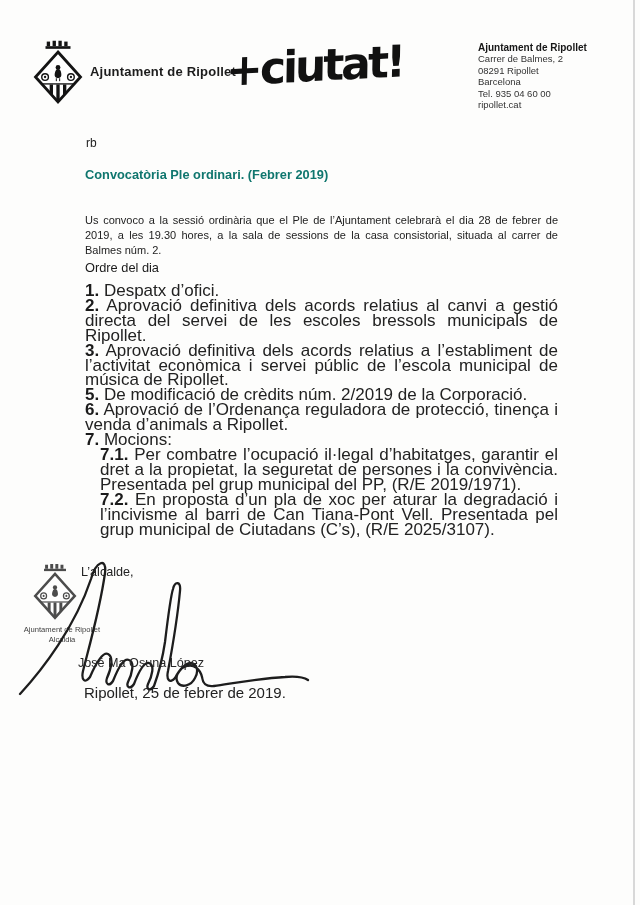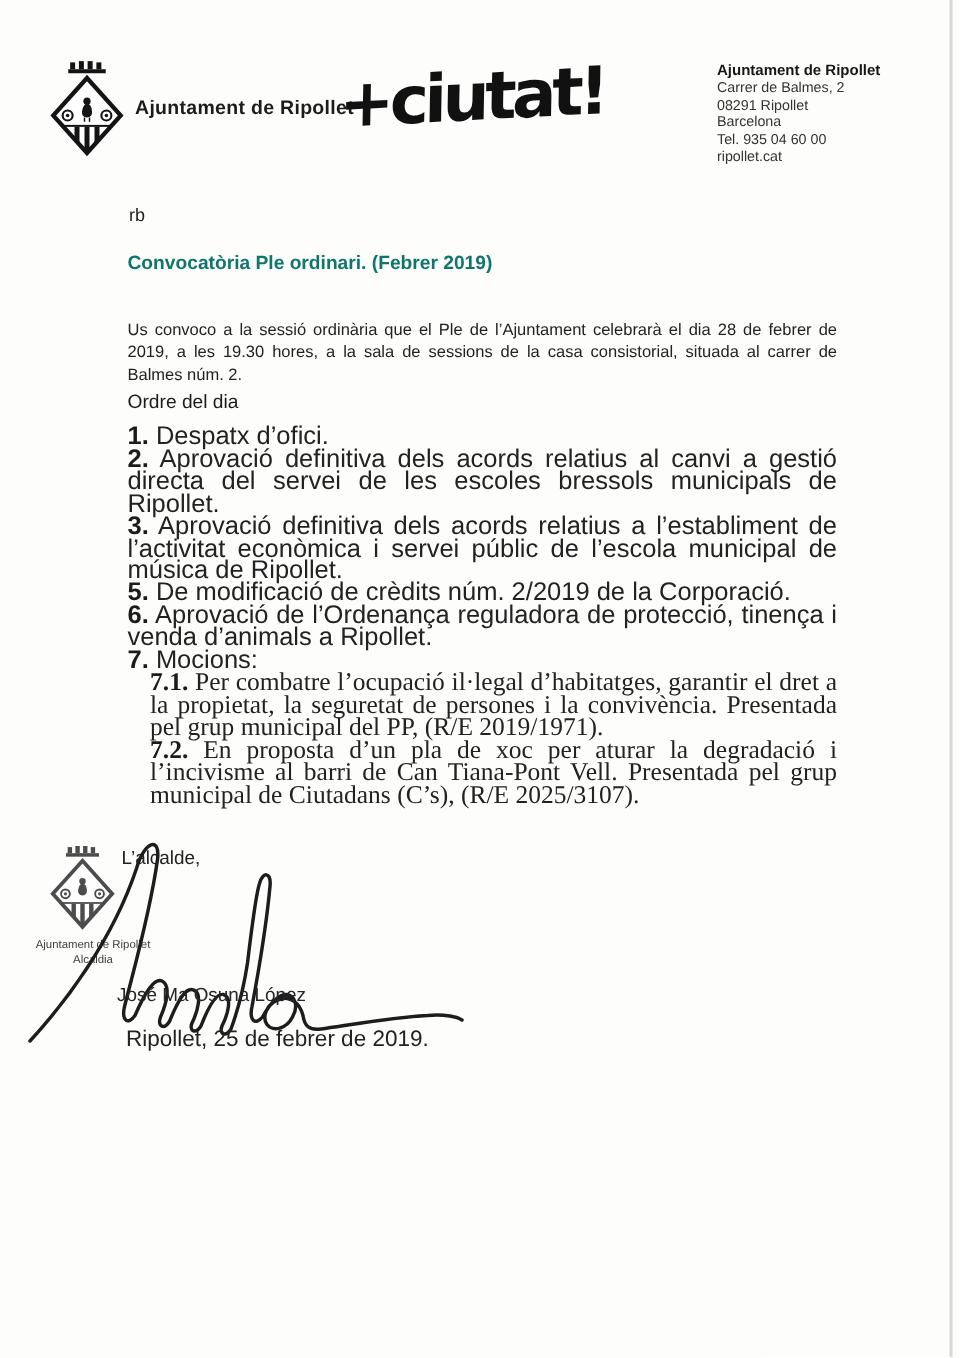--- a/index.html
+++ b/index.html
@@ -38,21 +38,21 @@
   .intro   {
     position:absolute; left:85px; top:197px; width:473px;
     font-size:11px; line-height:15.2px; text-align:justify;margin-top:16px;
   }
   .agenda-heading { position:absolute; left:85px; top:260px; font-size:12.8px; font-weight:normal; color:#1b1b1b; }
   .agenda {
     position:absolute; left:85px; top:284px; width:473px;
     font-size:17px; line-height:14.9px; text-align:justify;
   }
   .agenda-item b { font-weight:bold; color:#1b1b1b; }
-  .agenda-item.sub { margin-left:15px;font-family:Liberation Serif, serif; }
+  .agenda-item.sub { margin-left:15px; }
   
   .coa-stamp { left:33px; top:560px; width:44px; height:63px; opacity:.85; }
   .stamp-text {
     position:absolute; left:8px; top:625px; width:108px;
     text-align:center; font-size:7.6px; line-height:10px; color:#3d3d3d;
   }
   .salutation { position:absolute; left:81px; top:565px; font-size:12.6px; }
   .signature-svg { position:absolute; left:15px; top:547px; width:300px; height:152px; }
   .signer-name { position:absolute; left:78px; top:656px; font-size:12.6px; color:#262626; }
   .place-date  { position:absolute; left:84px; top:684px; font-size:15px; }

